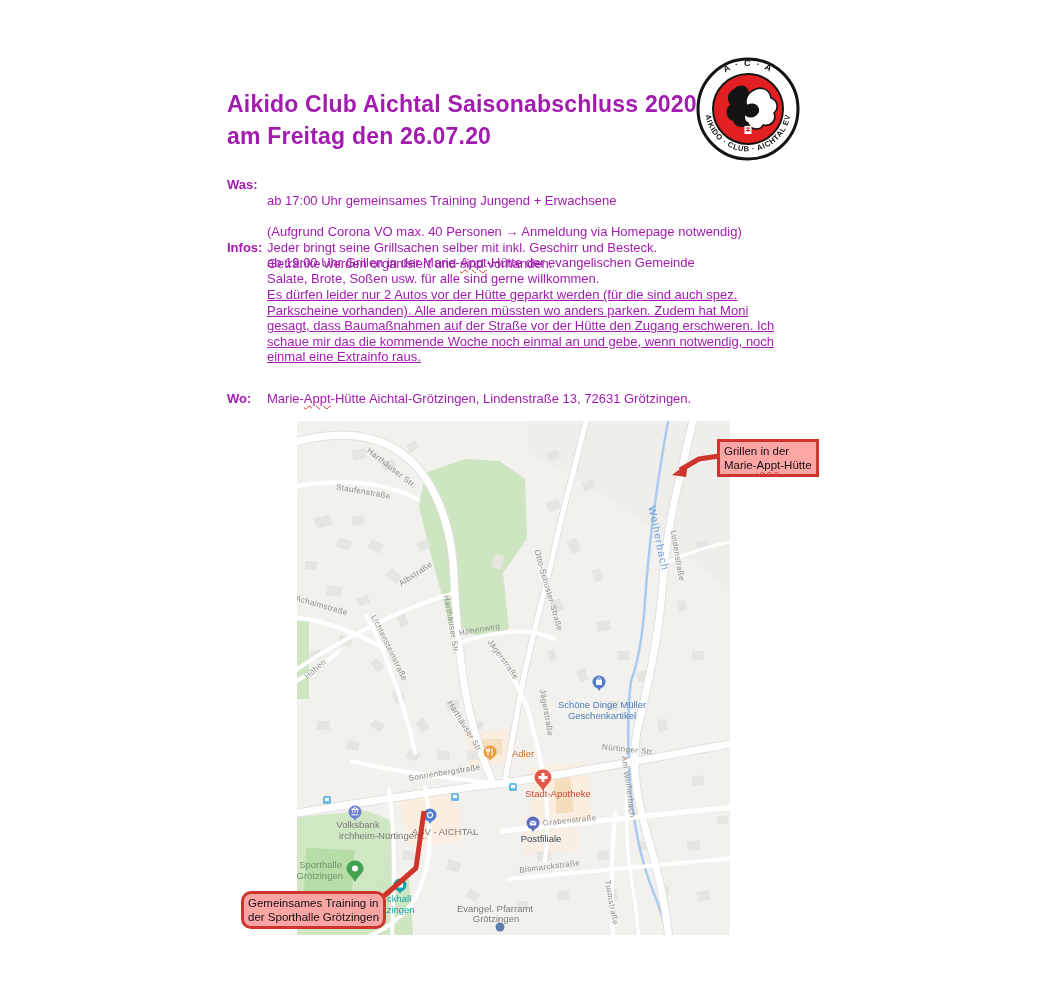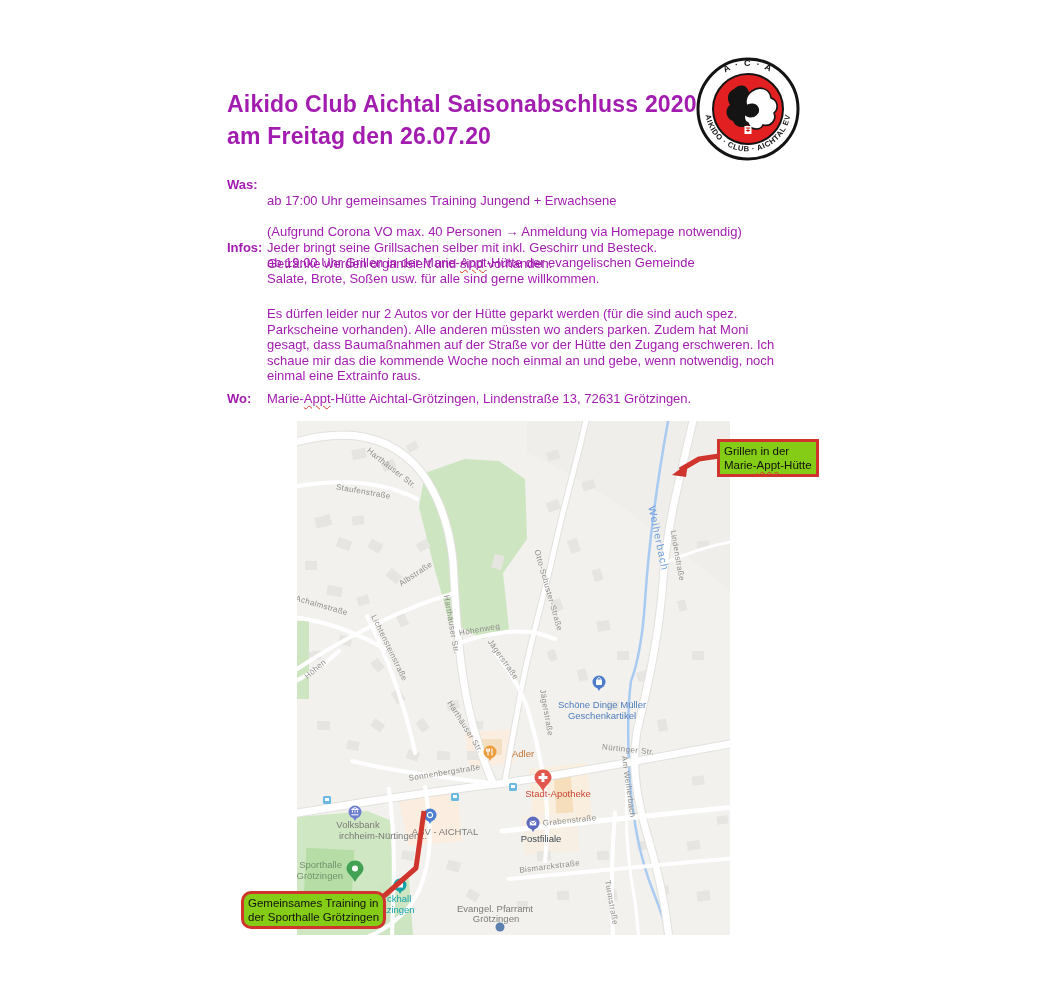--- a/index.html
+++ b/index.html
@@ -8,21 +8,21 @@
   .title{position:absolute;left:227px;top:88px;font-size:23px;font-weight:bold;
          line-height:32px;color:#a21caf;letter-spacing:.2px;}
   .logo{position:absolute;left:695px;top:55px;width:106px;height:108px;}
   .row{position:absolute;left:227px;width:575px;font-size:13px;line-height:15.5px;color:#a21caf;}
   .row .lbl{position:absolute;left:0;top:0;font-weight:bold;}
   .row .txt{margin-left:40px;white-space:pre-line;}
   .sp{text-decoration:underline;text-decoration-style:wavy;text-decoration-color:#d23a2e;
       text-decoration-thickness:1px;text-underline-offset:2px;}
   .mapwrap{position:absolute;left:297px;top:421px;width:433px;height:514px;z-index:1;}
   .overlay{position:absolute;left:0;top:0;width:1050px;height:1000px;z-index:5;pointer-events:none;}
-  .callout{position:absolute;z-index:6;background:#84cc16;border:3px solid #cf352d;
+  .callout{position:absolute;z-index:6;background:#fca5a5;border:3px solid #cf352d;
            padding:2px 4px;font-size:11.5px;line-height:14px;color:#111;white-space:nowrap;}
   .co1{left:717px;top:439px;}
   .co2{left:241px;top:891px;border-radius:10px;}
 </style>
 </head>
 <body>
 
 <div class="page">
 
   <div class="title">
@@ -63,21 +63,21 @@
       <div><span>ab 19:00 Uhr Grillen in der Marie-</span><span class="sp">Appt</span><span>-Hütte der evangelischen Gemeinde</span></div>
     </div>
   </div>
 
   <div class="row" style="top:240px;">
     <span class="lbl">Infos:</span>
     <div class="txt">Jeder bringt seine Grillsachen selber mit inkl. Geschirr und Besteck.
 Getränke werden organisiert und sind vorhanden.
 Salate, Brote, Soßen usw. für alle sind gerne willkommen.</div>
   </div>
-  <div class="row" style="top:306px;">
+  <div class="row" style="top:287px;text-decoration:underline;">
     <div class="txt">Es dürfen leider nur 2 Autos vor der Hütte geparkt werden (für die sind auch spez.
 Parkscheine vorhanden). Alle anderen müssten wo anders parken. Zudem hat Moni
 gesagt, dass Baumaßnahmen auf der Straße vor der Hütte den Zugang erschweren. Ich
 schaue mir das die kommende Woche noch einmal an und gebe, wenn notwendig, noch
 einmal eine Extrainfo raus.</div>
   </div>
 
   <div class="row" style="top:391px;">
     <span class="lbl">Wo:</span>
     <div class="txt"><span>Marie-</span><span class="sp">Appt</span><span>-Hütte Aichtal-Grötzingen, Lindenstraße 13, 72631 Grötzingen.</span></div>

